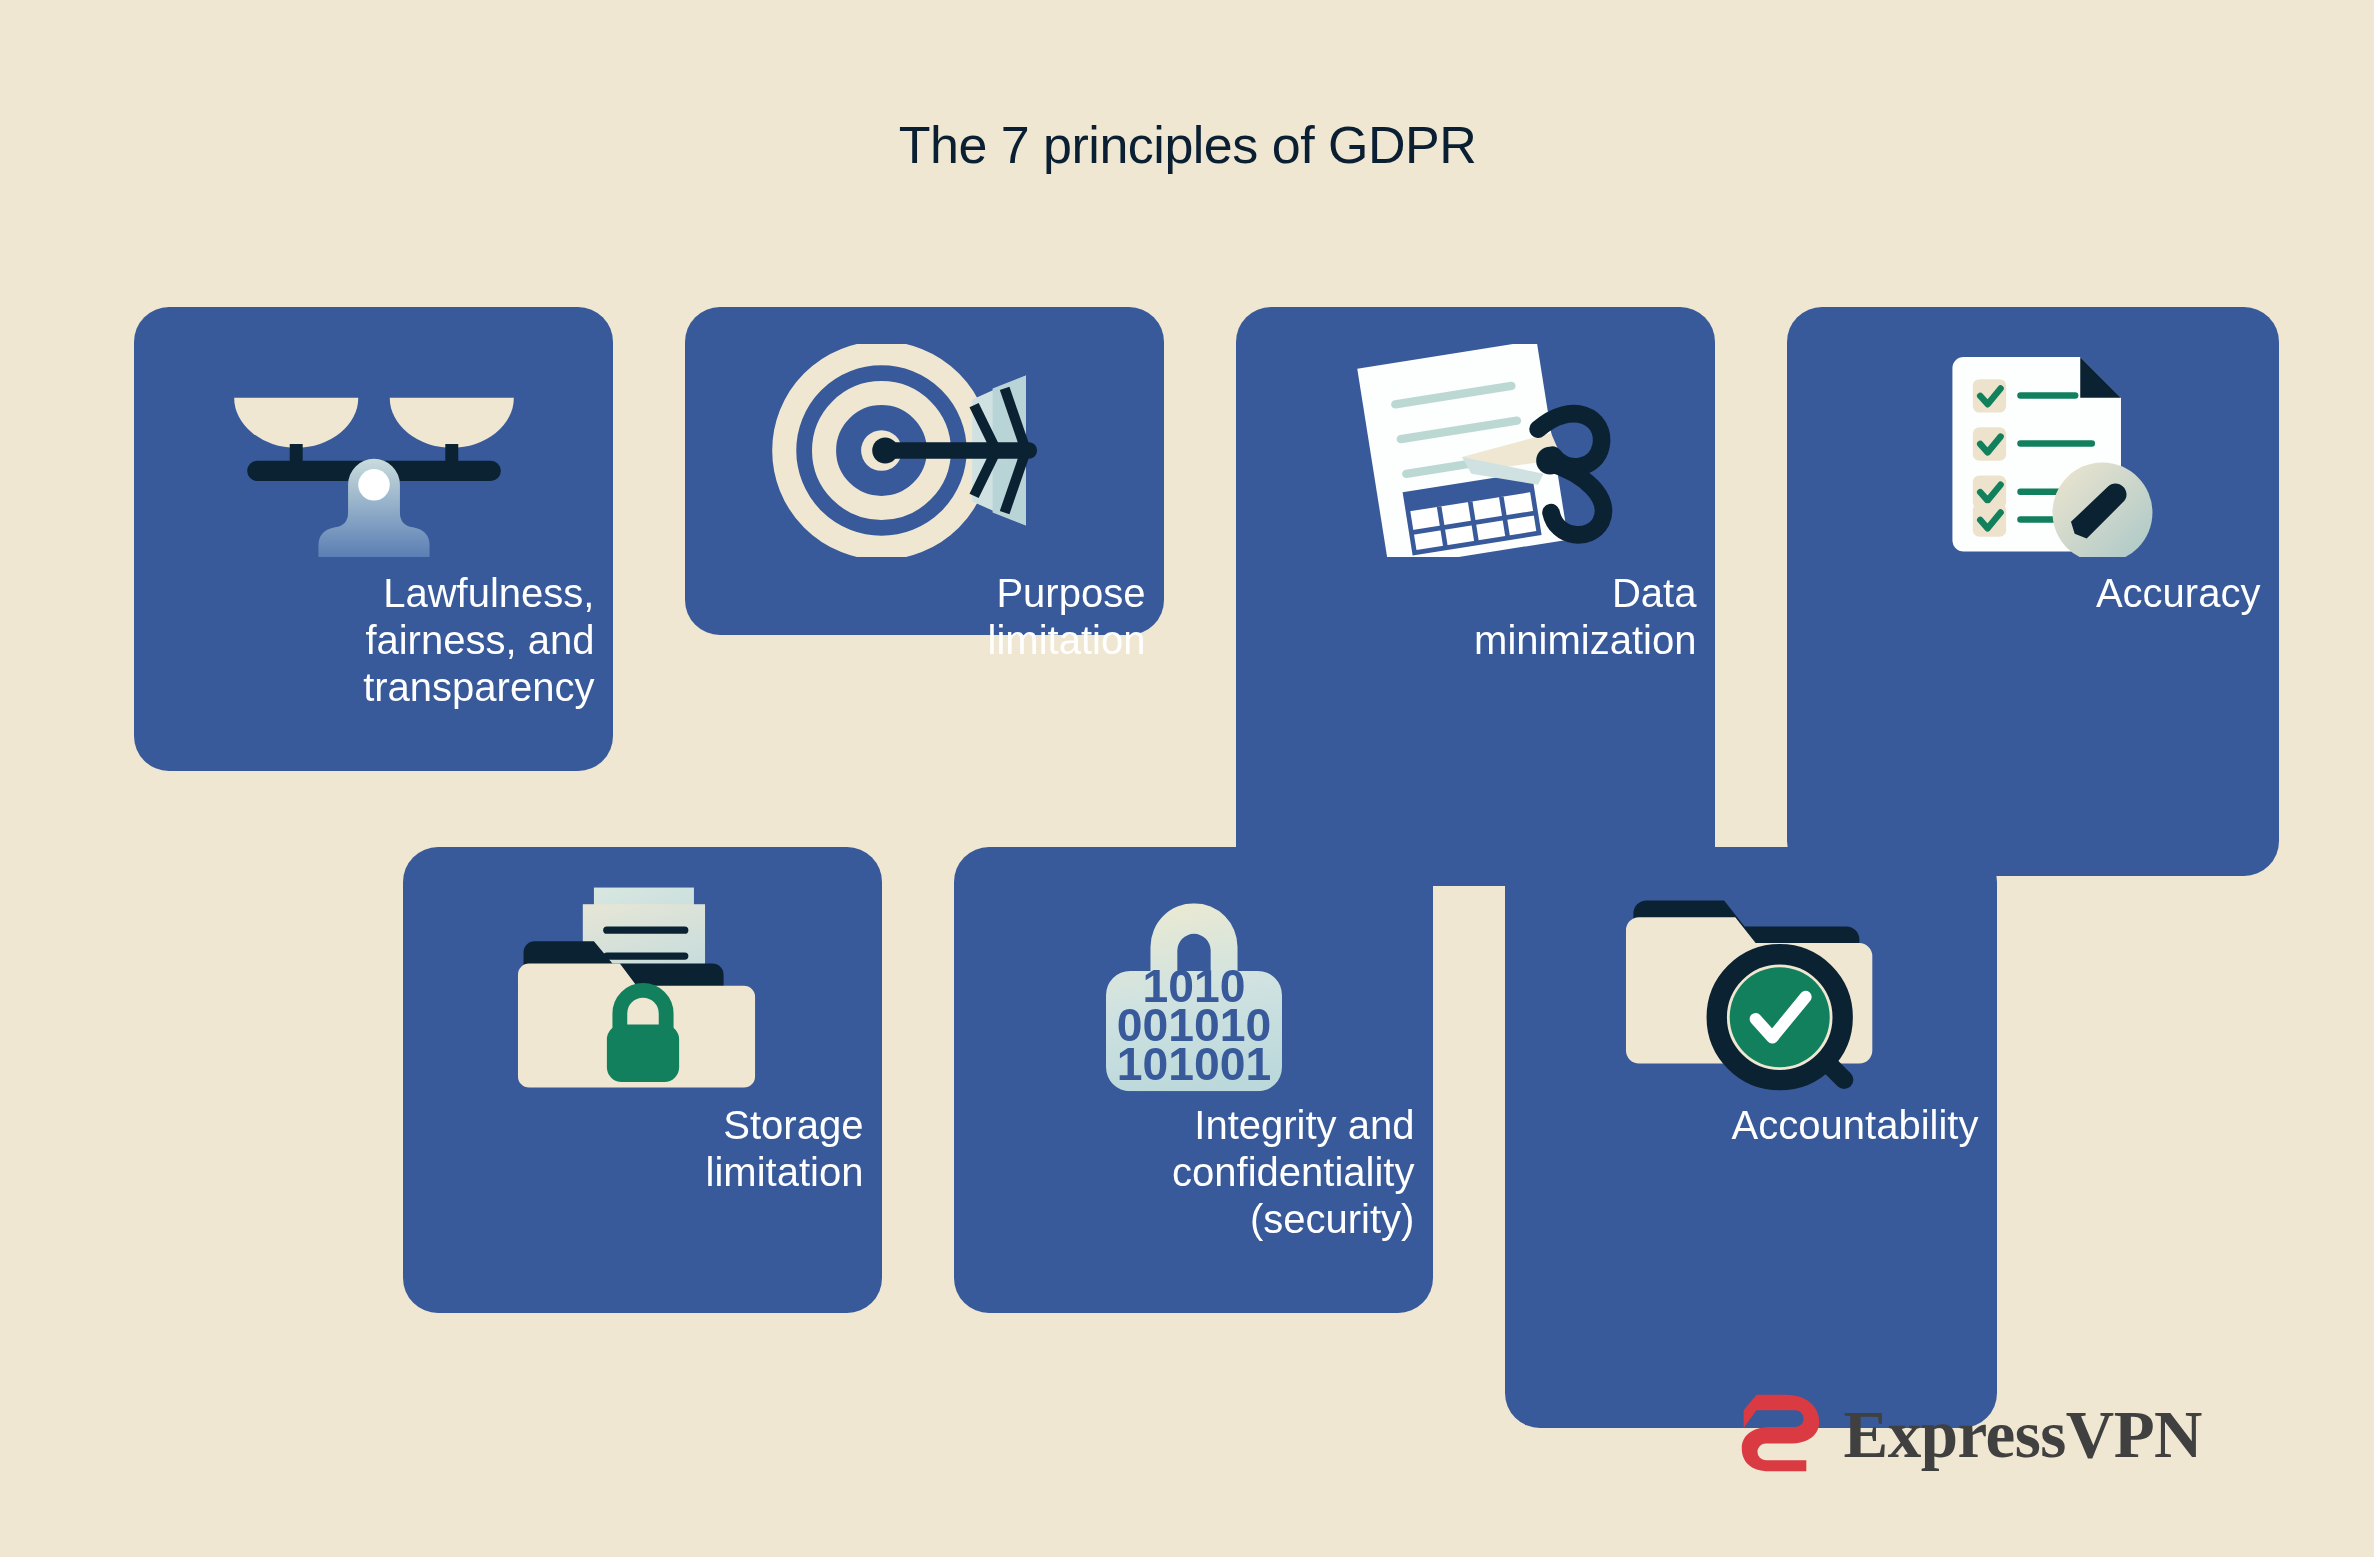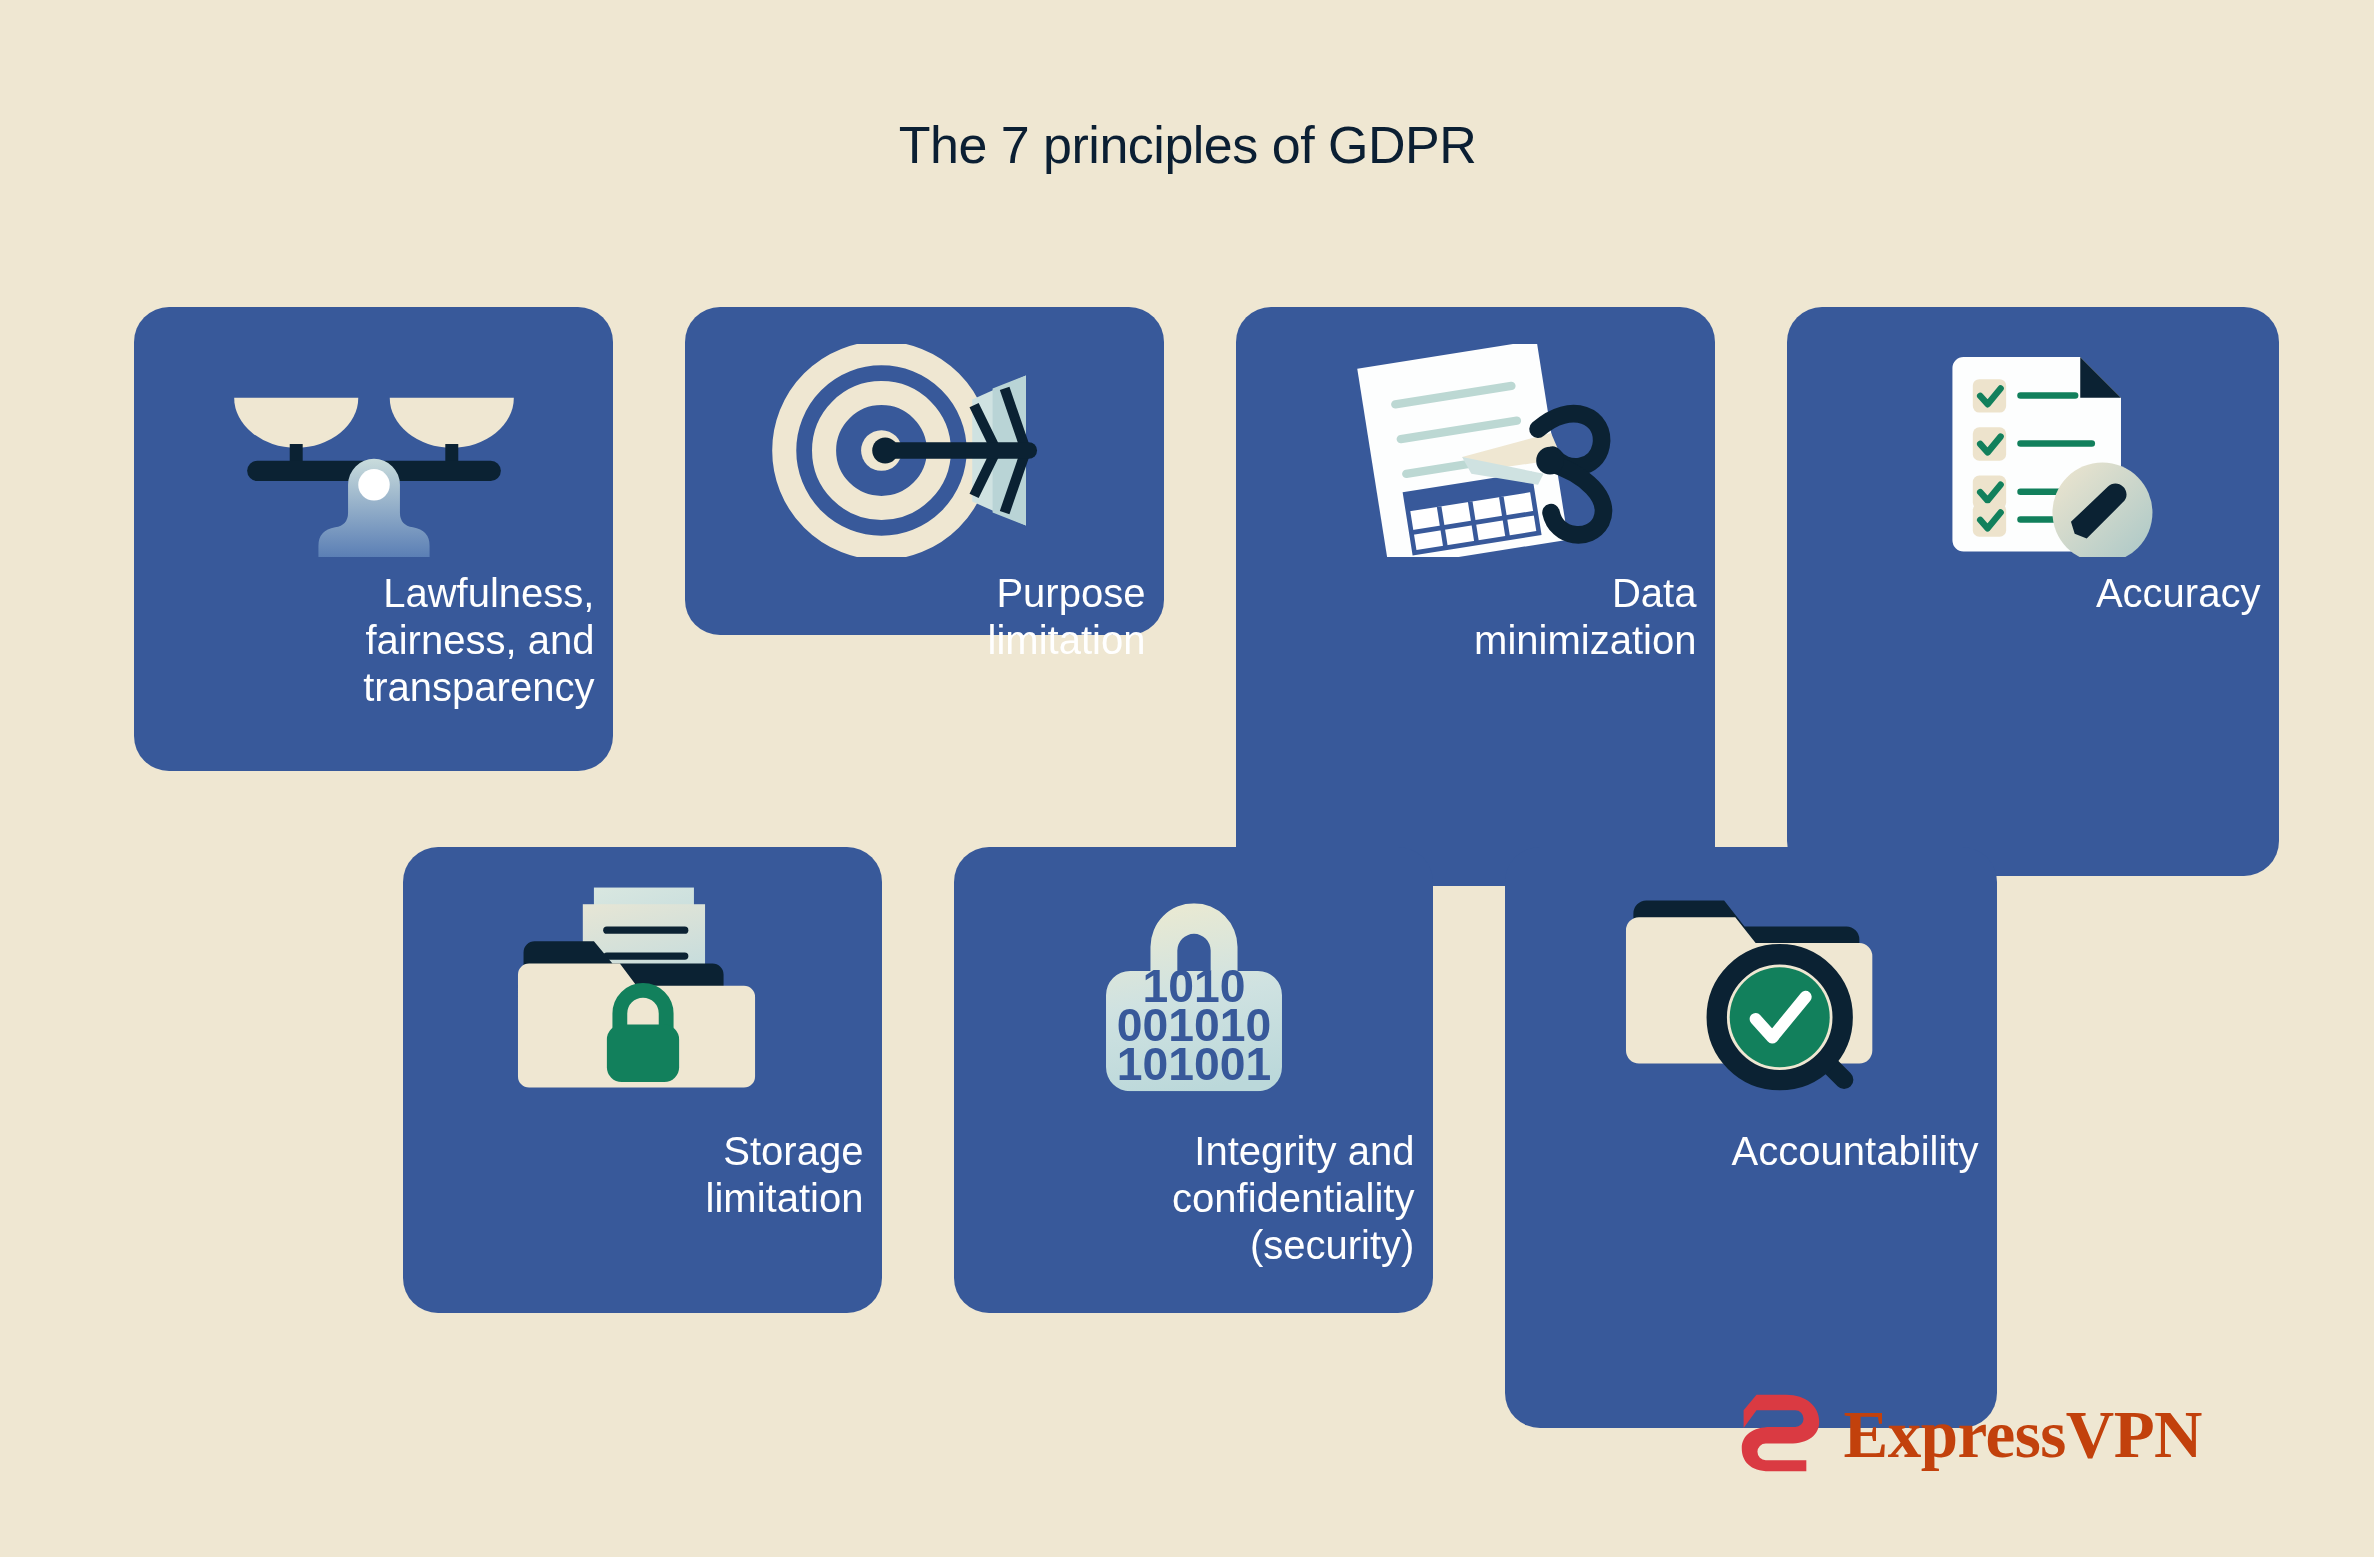--- a/index.html
+++ b/index.html
@@ -68,36 +68,36 @@
     width: 100%;
     text-align: right;
     color: #FFFFFF;
     font-size: 40px;
     line-height: 1.18;
     font-weight: 400;
     padding: 0 18.6px;
     white-space: pre-line;
   }
   .row-1 .card-label { top: 263px; }
-  .row-2 .card-label { top: 281px; padding-left: 24px; }
+  .row-2 .card-label { top: 255px; padding-left: 24px; }
 
   
   .brand {
     position: absolute;
     right: 173px;
     bottom: 80px;
     display: flex;
     align-items: center;
     gap: 20.4px;
   }
   .brand-wordmark {
     font-family: "Liberation Serif", serif;
     font-size: 67px;
     font-weight: 700;
-    color: #c2410c;
+    color: #404040;
     letter-spacing: -0.5px;
     line-height: 1;
   }
 </style>
 </head>
 <body>
 
 <h1 class="page-title">The 7 principles of GDPR</h1>
 
 <div class="row row-1">

